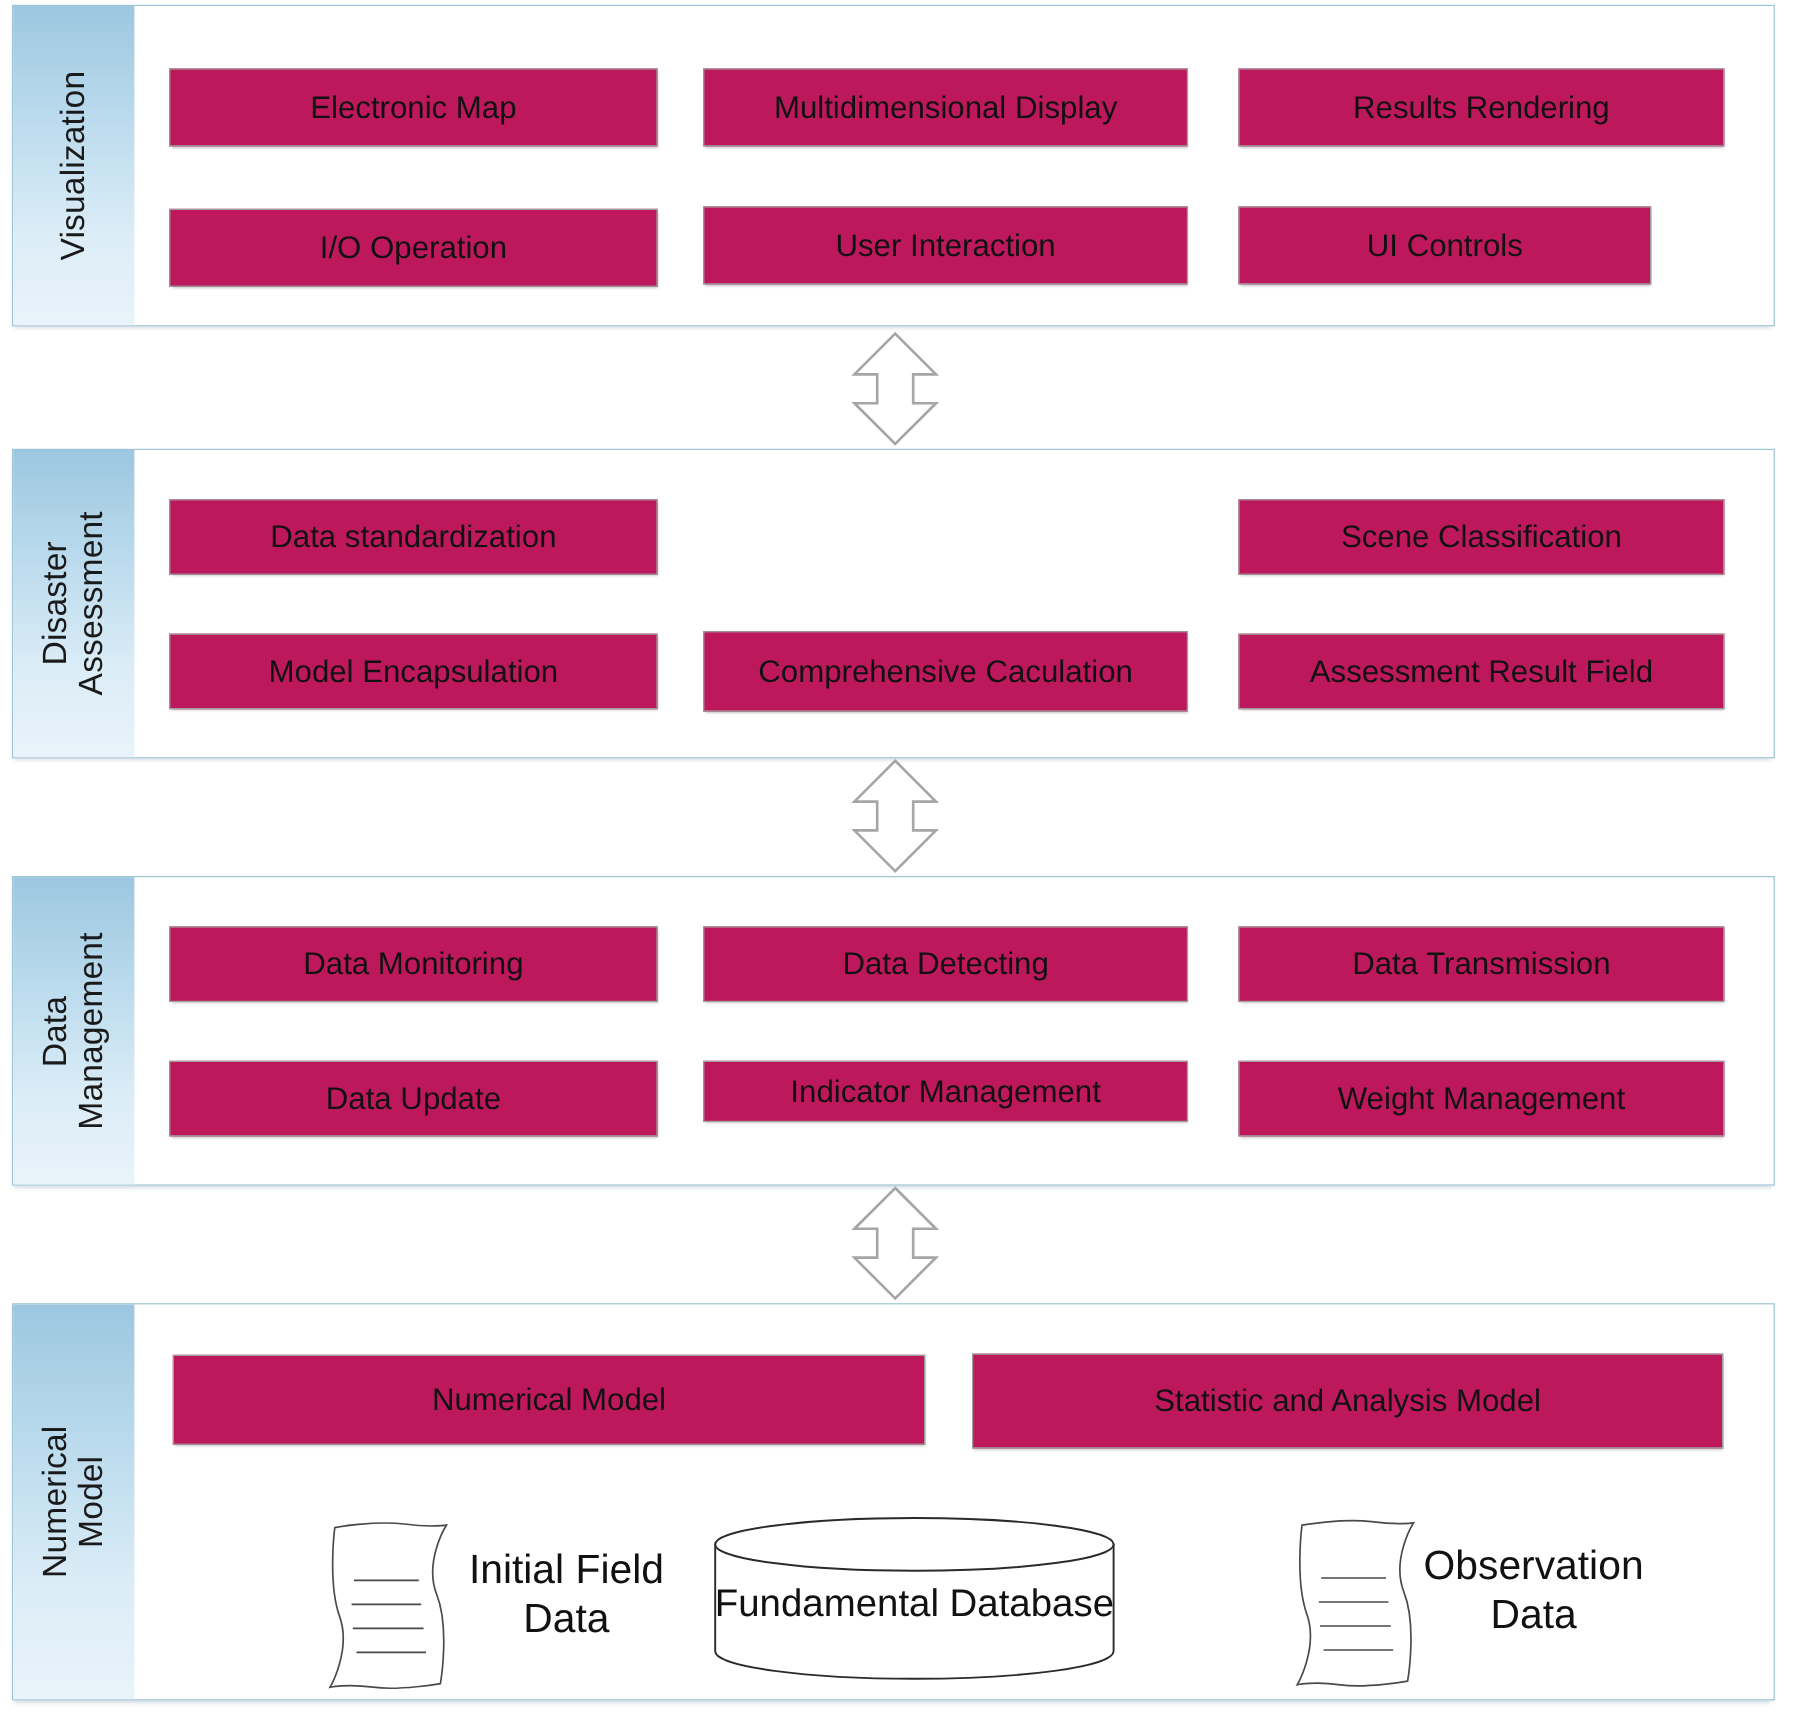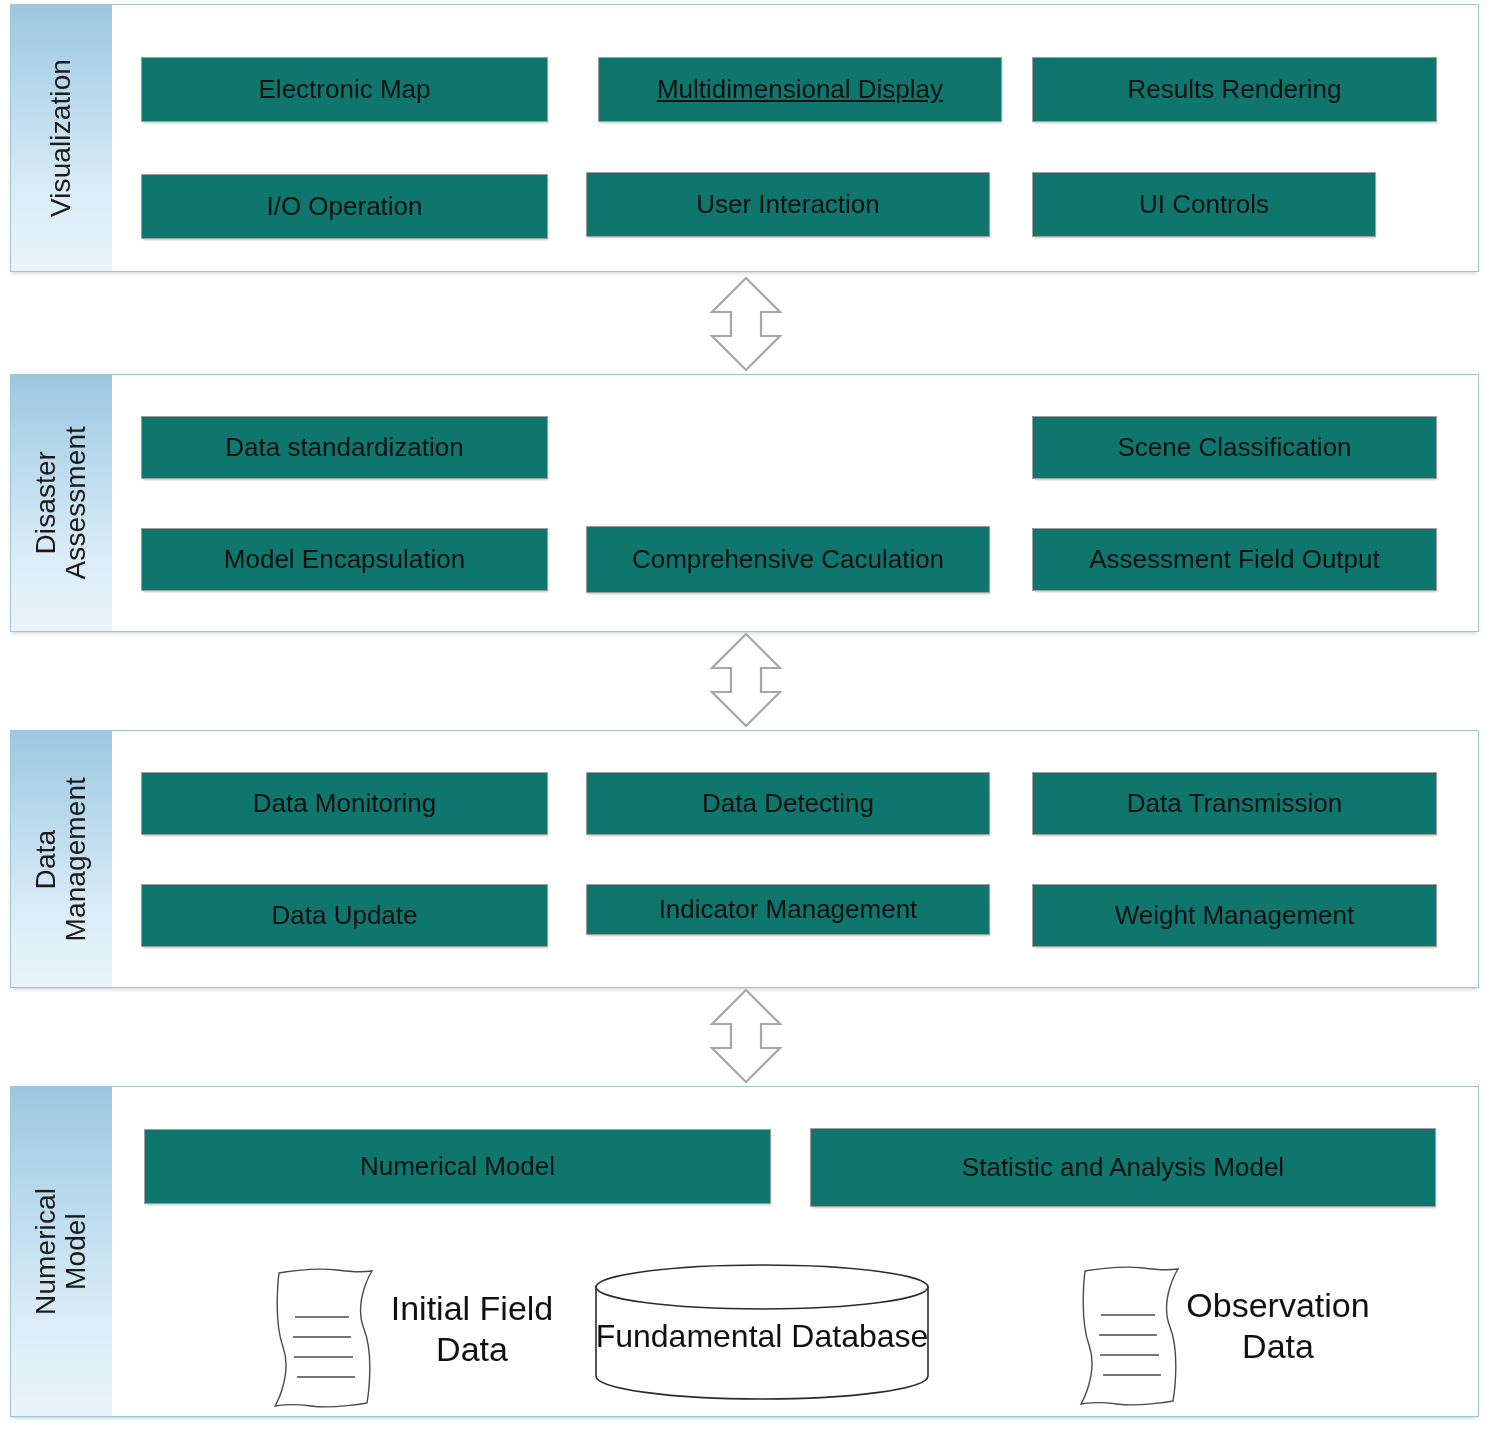--- a/index.html
+++ b/index.html
@@ -52,21 +52,21 @@
     color: #1a1a1a;
     line-height: 1.08;
     letter-spacing: 0.1px;
     white-space: pre;
   }
 
   
   .box {
     position: absolute;
     box-sizing: border-box;
-    background: #0f766e;
+    background: #be185d;
     border: 1px solid #9E9E9E;
     box-shadow: 1px 2px 2px -1px rgba(150,150,150,0.55);
     display: flex;
     align-items: center;
     justify-content: center;
     font-size: 26px;
     color: #111111;
     text-align: center;
     padding: 0 6px;
   }
@@ -101,41 +101,41 @@
 <body>
 
 <div id="canvas">
 
   <div class="layer" style="left:10px; top:4px; width:1469px; height:268px;">
     <div class="layer-tab">
       <span class="layer-tab-text">Visualization</span>
     </div>
   </div>
   <div class="box" style="left:141px; top:57px; width:407px; height:65px;">Electronic Map</div>
-  <div class="box" style="left:598px; top:57px; width:404px; height:65px;text-decoration:underline;">Multidimensional Display</div>
+  <div class="box" style="left:586px; top:57px; width:404px; height:65px;">Multidimensional Display</div>
   <div class="box" style="left:1032px; top:57px; width:405px; height:65px;">Results Rendering</div>
   <div class="box" style="left:141px; top:174px; width:407px; height:65px;">I/O Operation</div>
   <div class="box" style="left:586px; top:172px; width:404px; height:65px;">User Interaction</div>
   <div class="box" style="left:1032px; top:172px; width:344px; height:65px;">UI Controls</div>
 
   <svg class="connector" style="left:706px; top:276px;" width="80" height="96" viewBox="0 0 80 96">
     <polygon points="40,2 74,36 55,36 55,60 74,60 40,94 6,60 25,60 25,36 6,36" fill="#FFFFFF" stroke="#A6A6A6" stroke-width="2.2" stroke-linejoin="miter"></polygon>
   </svg>
 
   <div class="layer" style="left:10px; top:374px; width:1469px; height:258px;">
     <div class="layer-tab">
       <span class="layer-tab-text">Disaster
 Assessment</span>
     </div>
   </div>
   <div class="box" style="left:141px; top:416px; width:407px; height:63px;">Data standardization</div>
   <div class="box" style="left:1032px; top:416px; width:405px; height:63px;">Scene Classification</div>
   <div class="box" style="left:141px; top:528px; width:407px; height:63px;">Model Encapsulation</div>
   <div class="box" style="left:586px; top:526px; width:404px; height:67px;">Comprehensive Caculation</div>
-  <div class="box" style="left:1032px; top:528px; width:405px; height:63px;">Assessment Field Output</div>
+  <div class="box" style="left:1032px; top:528px; width:405px; height:63px;">Assessment Result Field</div>
 
   <svg class="connector" style="left:706px; top:632px;" width="80" height="96" viewBox="0 0 80 96">
     <polygon points="40,2 74,36 55,36 55,60 74,60 40,94 6,60 25,60 25,36 6,36" fill="#FFFFFF" stroke="#A6A6A6" stroke-width="2.2" stroke-linejoin="miter"></polygon>
   </svg>
 
   <div class="layer" style="left:10px; top:730px; width:1469px; height:258px;">
     <div class="layer-tab">
       <span class="layer-tab-text">Data
 Management</span>
     </div>

